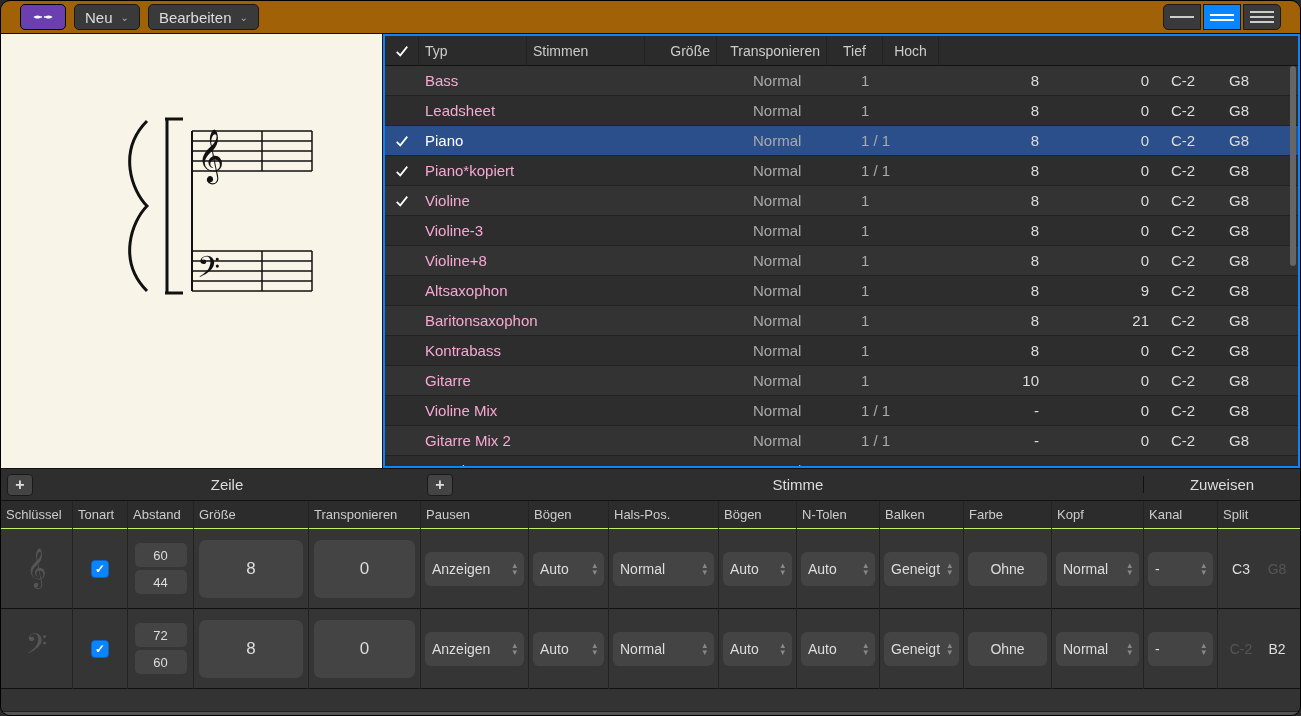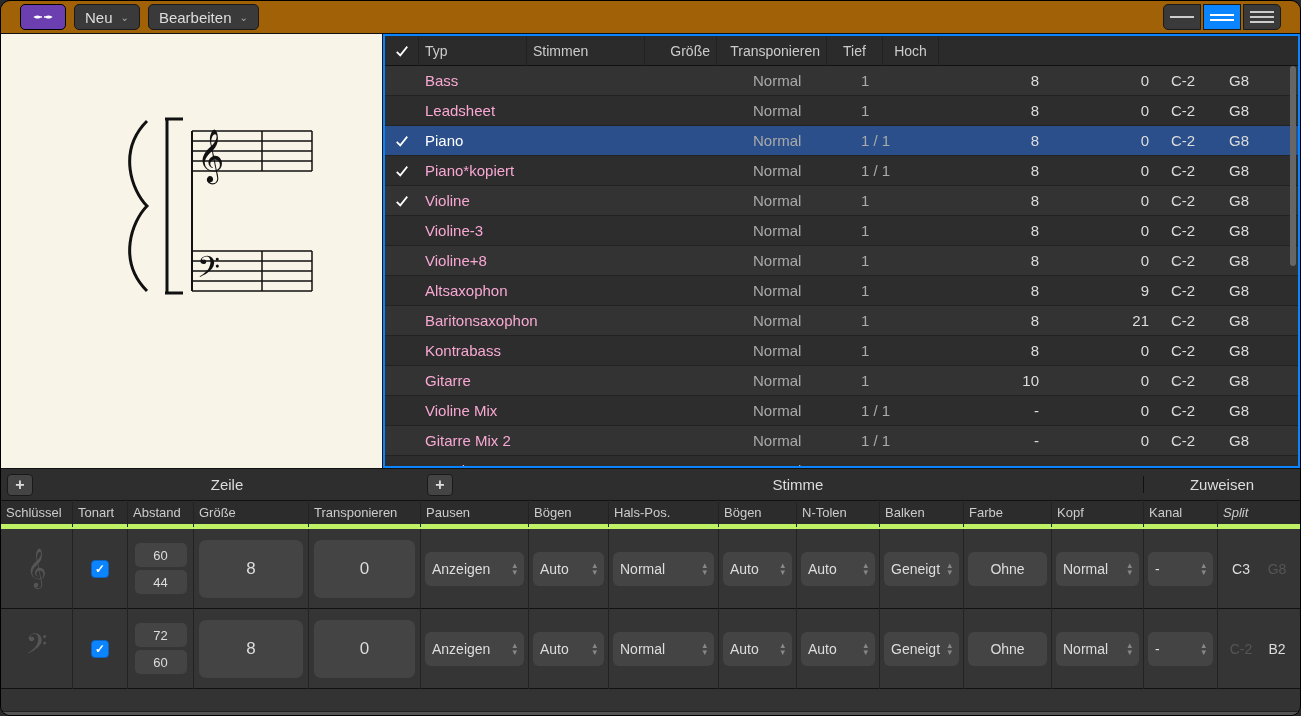--- a/index.html
+++ b/index.html
@@ -149,39 +149,39 @@
   .plus-btn {
     width:26px; height:22px; margin-left:6px;
     background:#444; border:1px solid #1a1a1a; border-radius:4px;
     display:flex; align-items:center; justify-content:center;
     color:#ddd; font-size:16px; font-weight:600;
     cursor:pointer;
   }
 
   .col-head-row {
     height:28px; display:flex; align-items:center; background:#2c2c2c;
-    border-bottom:5px solid #bef264;
+    border-bottom:1px solid #bef264;
     font-size:13px; color:#ccc;
   }
   .ch { height:28px; display:flex; align-items:center; padding:0 5px; border-right:1px solid #222;}
   .ch-clef   { width:72px;}
   .ch-key    { width:55px;}
   .ch-dist   { width:66px;}
   .ch-size   { width:115px; }
   .ch-trans  { width:112px; }
   .ch-rest   { width:108px;}
   .ch-stem   { width:80px;}
   .ch-stpo   { width:110px;}
   .ch-bow    { width:78px;}
   .ch-ntup   { width:83px;}
   .ch-beam   { width:84px;}
   .ch-color  { width:88px;}
   .ch-head   { width:92px;}
   .ch-chan   { width:74px;}
-  .ch-split  { width:82px; border-right:none;font-style:italic;}
+  .ch-split  { width:82px; border-right:none;}
 
   .rows-wrap { flex:1; }
   .br {
     height:80px; display:flex; align-items:center;
     border-bottom:1px solid #111;
     background:#353535;
   }
   .bc { height:80px; display:flex; align-items:center; justify-content:center; border-right:1px solid #222;}
   .bc-clef   { width:72px; font-size:34px; color:#555; font-family: serif;}
   .bc-key    { width:55px;}

